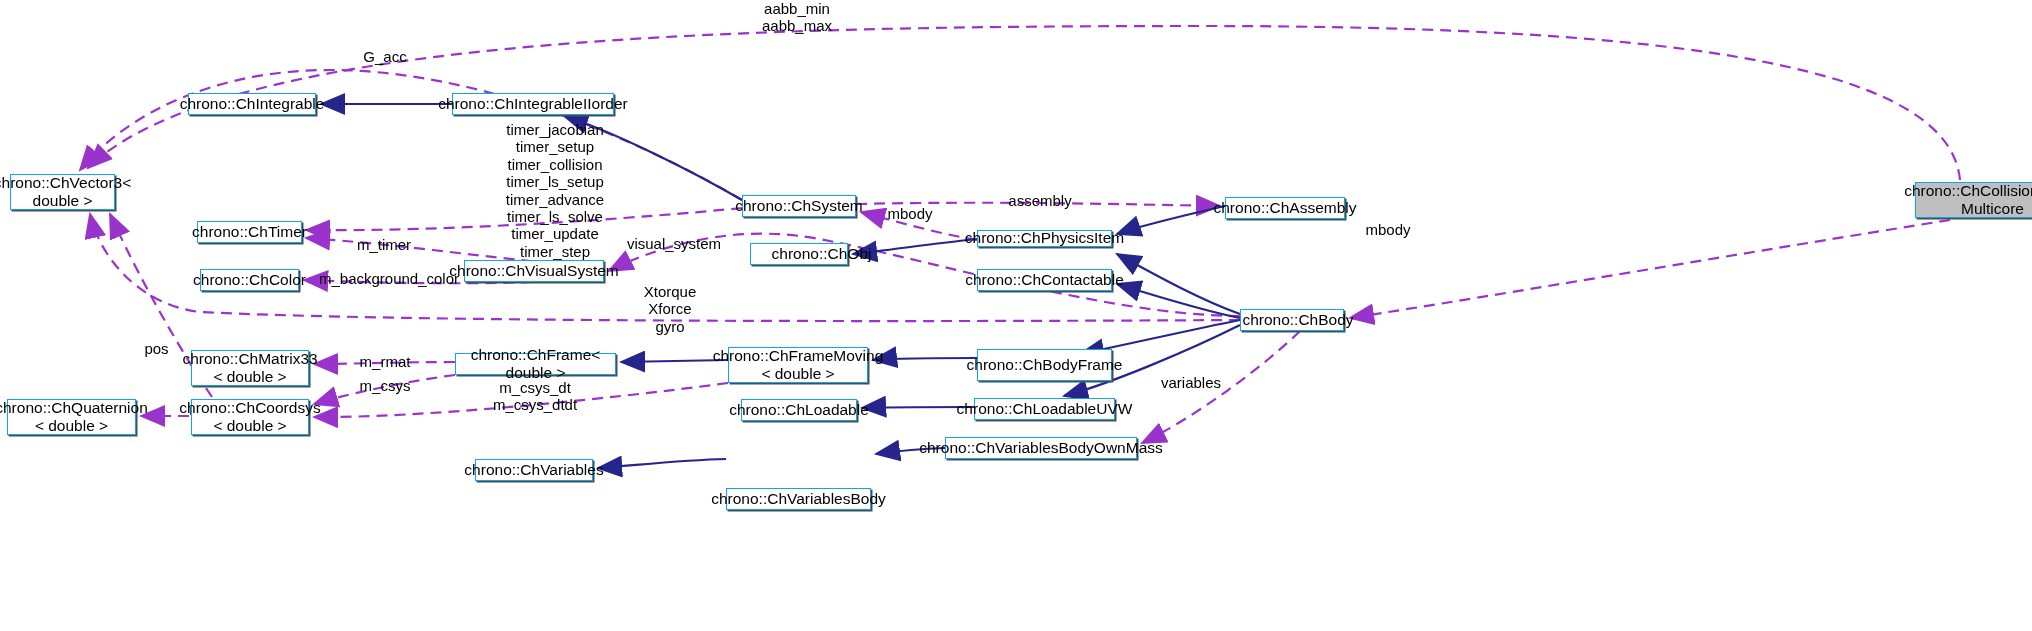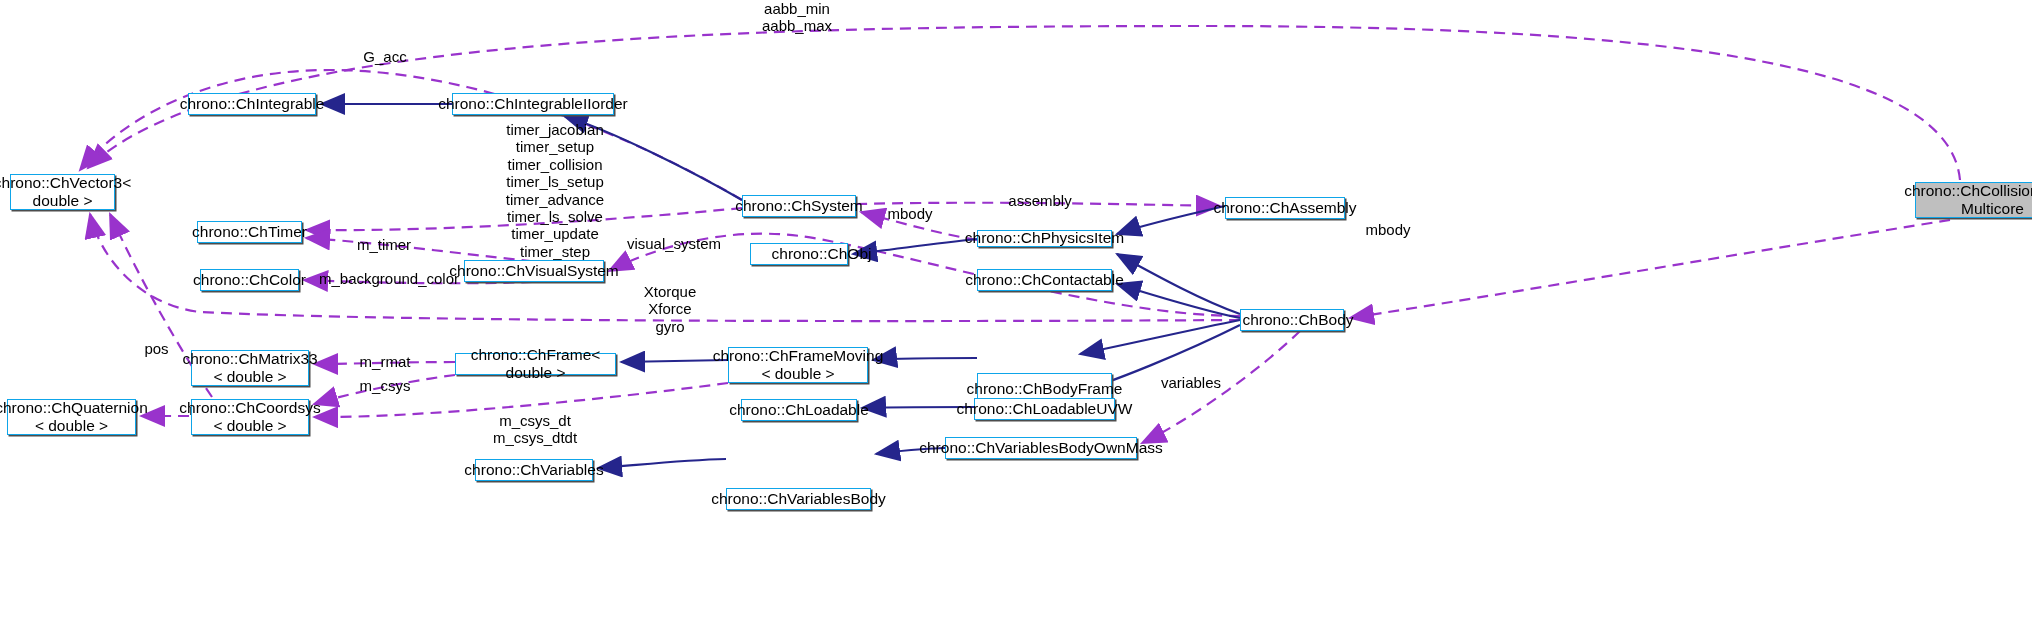--- a/index.html
+++ b/index.html
@@ -135,21 +135,21 @@
       <div class="node" style="left: 977px; top: 269px; width: 135px; height: 22px;">chrono::ChContactable</div>
       <div class="node" style="left: 1225px; top: 197px; width: 120px; height: 22px;">chrono::ChAssembly</div>
       <div class="node highlight" style="left: 1915px; top: 182px; width: 155px; height: 36px;">chrono::ChCollisionModel
 Multicore</div>
       <div class="node" style="left: 1240px; top: 309px; width: 104px; height: 22px; padding-left: 12px;">chrono::ChBody</div>
       <div class="node" style="left: 191px; top: 350px; width: 118px; height: 36px;">chrono::ChMatrix33
 &lt; double &gt;</div>
       <div class="node" style="left: 455px; top: 353px; width: 161px; height: 22px;">chrono::ChFrame&lt; double &gt;</div>
       <div class="node" style="left: 728px; top: 347px; width: 140px; height: 36px;">chrono::ChFrameMoving
 &lt; double &gt;</div>
-      <div class="node" style="left: 977px; top: 349px; width: 135px; height: 32px; margin-top: 24px;">chrono::ChBodyFrame</div>
+      <div class="node" style="left: 977px; top: 349px; width: 135px; height: 32px;">chrono::ChBodyFrame</div>
       <div class="node" style="left: 7px; top: 399px; width: 129px; height: 36px;">chrono::ChQuaternion
 &lt; double &gt;</div>
       <div class="node" style="left: 191px; top: 399px; width: 118px; height: 36px;">chrono::ChCoordsys
 &lt; double &gt;</div>
       <div class="node" style="left: 741px; top: 399px; width: 116px; height: 22px;">chrono::ChLoadable</div>
       <div class="node" style="left: 974px; top: 398px; width: 141px; height: 22px;">chrono::ChLoadableUVW</div>
       <div class="node" style="left: 475px; top: 459px; width: 118px; height: 22px;">chrono::ChVariables</div>
       <div class="node" style="left: 726px; top: 448px; width: 145px; height: 22px; margin-top: 40px;">chrono::ChVariablesBody</div>
       <div class="node" style="left: 945px; top: 437px; width: 192px; height: 22px;">chrono::ChVariablesBodyOwnMass</div>
     </div>
@@ -170,19 +170,19 @@
       <div class="edge-label" style="left: 334px; top: 236px; width: 100px;">m_timer</div>
       <div class="edge-label" style="left: 614px; top: 235px; width: 120px;">visual_system</div>
       <div class="edge-label" style="left: 1348px; top: 221px; width: 80px;">mbody</div>
       <div class="edge-label" style="left: 313px; top: 270px; width: 152px;">m_background_color</div>
       <div class="edge-label" style="left: 625px; top: 283px; width: 90px;">Xtorque
 Xforce
 gyro</div>
       <div class="edge-label" style="left: 134px; top: 340px; width: 45px;">pos</div>
       <div class="edge-label" style="left: 345px; top: 353px; width: 80px;">m_rmat</div>
       <div class="edge-label" style="left: 345px; top: 377px; width: 80px;">m_csys</div>
-      <div class="edge-label" style="left: 470px; top: 379px; width: 130px; margin-top: 33px;">m_csys_dt
+      <div class="edge-label" style="left: 470px; top: 379px; width: 130px;">m_csys_dt
 m_csys_dtdt</div>
       <div class="edge-label" style="left: 1146px; top: 374px; width: 90px;">variables</div>
       <div class="edge-label" style="left: 146px; top: 401px; width: 40px; padding-left: 32px;">rot</div>
     </div>
 
 </div>
 
 </body></html>

